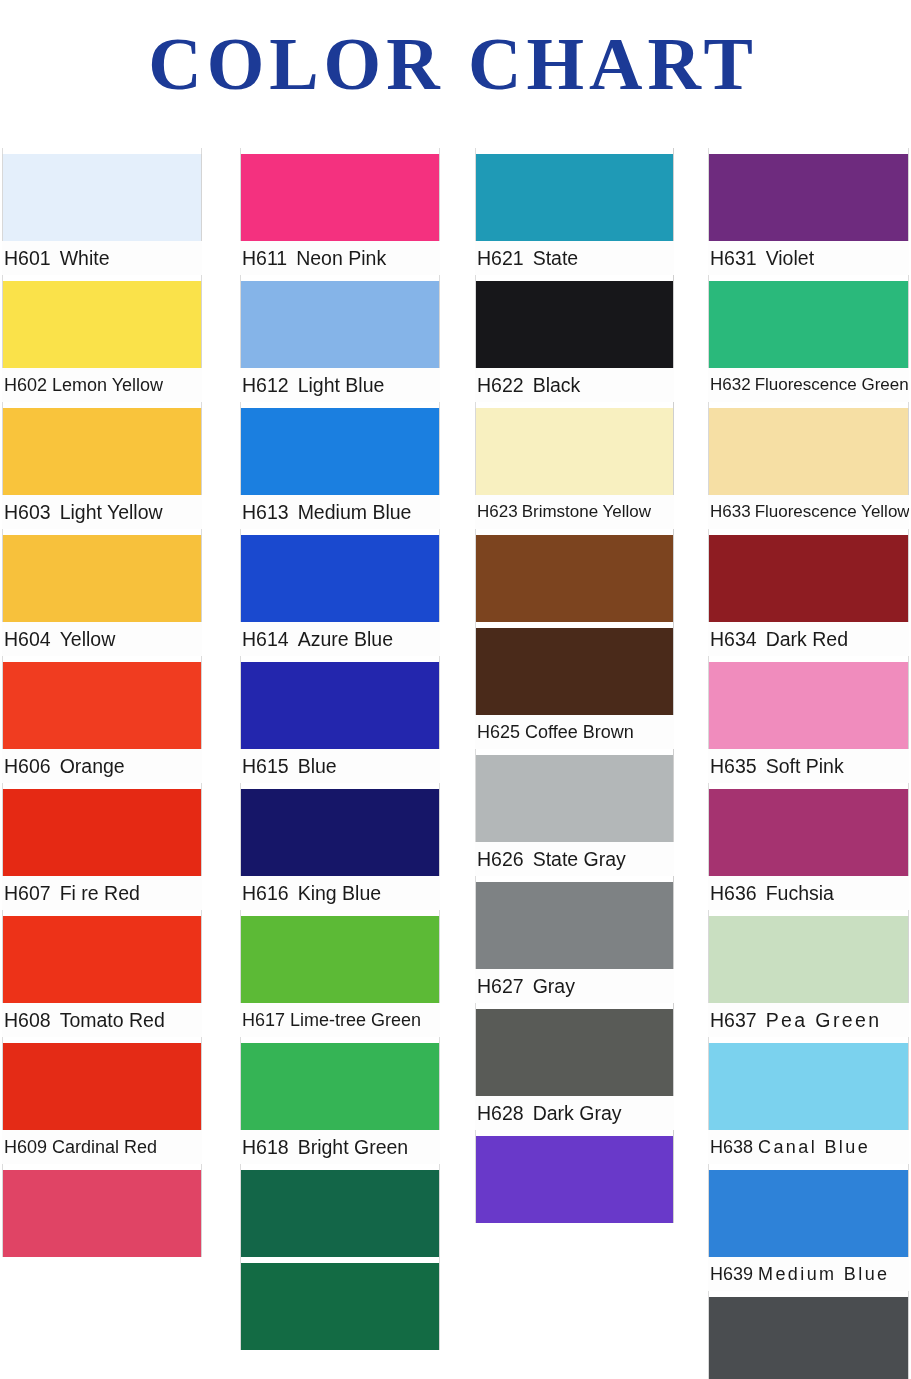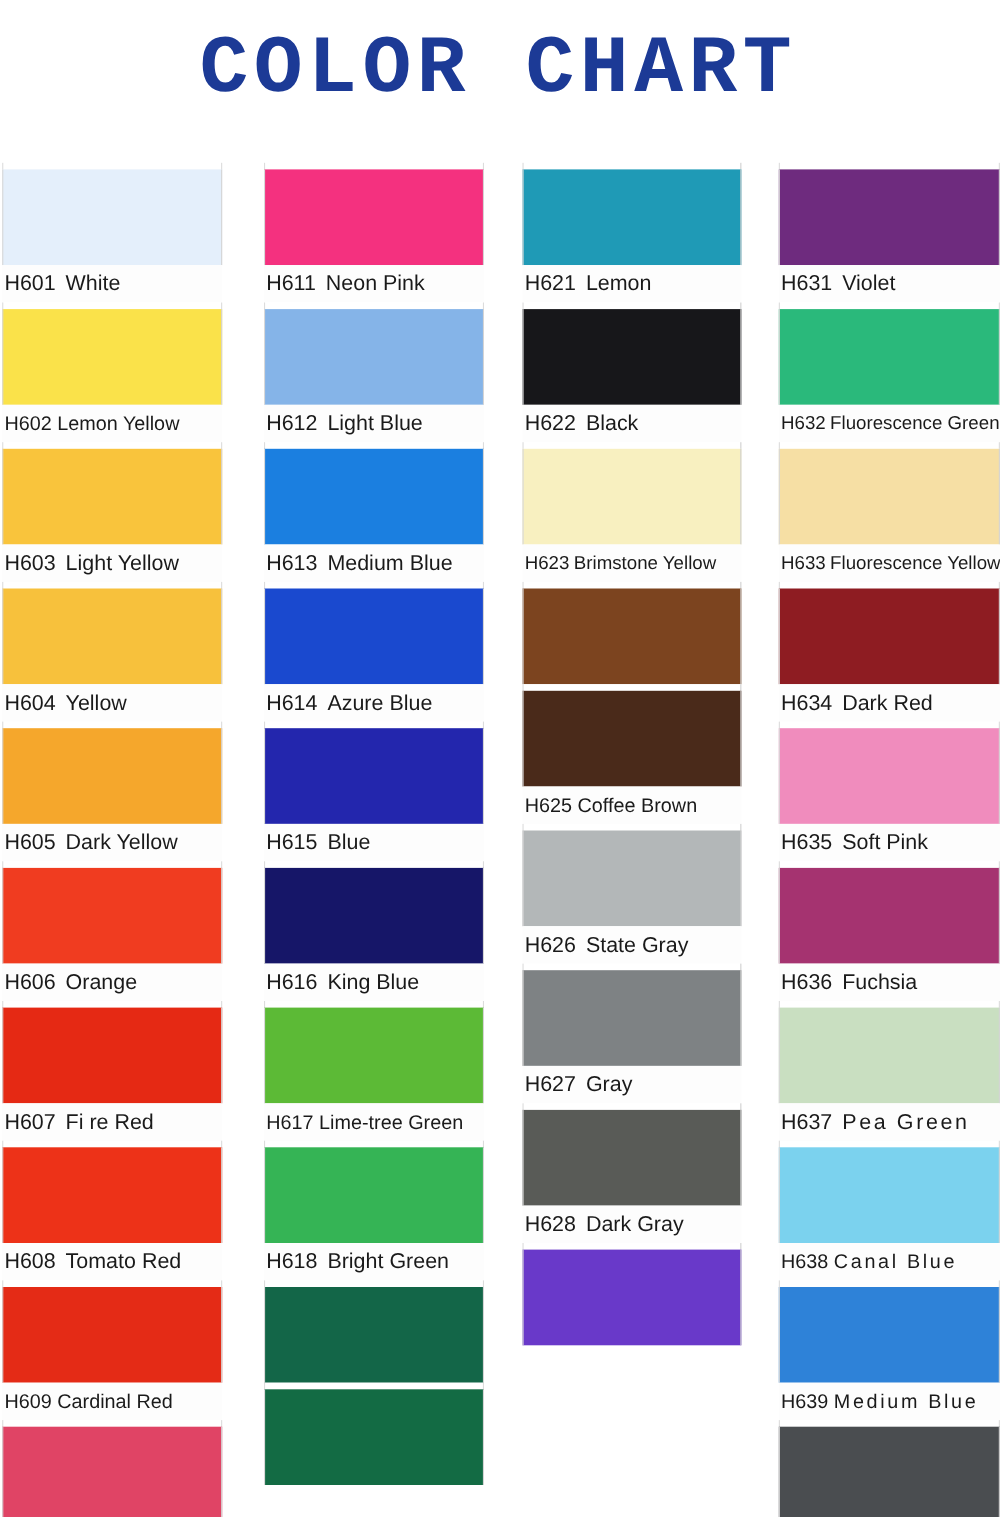--- a/index.html
+++ b/index.html
@@ -14,21 +14,21 @@
     font-family: "Liberation Sans", sans-serif;
     overflow: hidden;
   }
 
   #chart-title {
     position: absolute;
     top: 18px;
     left: 0;
     width: 906px;
     text-align: center;
-    font-family: Liberation Mono, monospace;
+    font-family: Liberation Serif, serif;
     font-weight: bold;
     font-size: 74px;
     line-height: 92px;
     letter-spacing: 5px;
     color: #1c3a96;
     white-space: nowrap;
   }
 
   #columns {
     position: absolute;
@@ -130,25 +130,20 @@
         <div class="swatch-chip" title="#f9c43c" style="background: rgb(249, 196, 60);"></div>
         <div class="swatch-label"><span class="code">H603</span><span class="nm">Light  Yellow</span></div>
       </div>
       <div class="swatch-cell">
         <div class="gapbar"></div>
         <div class="swatch-chip" title="#f7c13c" style="background: rgb(247, 193, 60);"></div>
         <div class="swatch-label"><span class="code">H604</span><span class="nm">Yellow</span></div>
       </div>
       <div class="swatch-cell">
         <div class="gapbar"></div>
-        <div class="swatch-chip" title="#f5a72c" style="background: rgb(245, 167, 44);"></div>
-        <div class="swatch-label"><span class="code">H605</span><span class="nm">Dark Yellow</span></div>
-      </div>
-      <div class="swatch-cell">
-        <div class="gapbar"></div>
         <div class="swatch-chip" title="#f03c20" style="background: rgb(240, 60, 32);"></div>
         <div class="swatch-label"><span class="code">H606</span><span class="nm">Orange</span></div>
       </div>
       <div class="swatch-cell">
         <div class="gapbar"></div>
         <div class="swatch-chip" title="#e52914" style="background: rgb(229, 41, 20);"></div>
         <div class="swatch-label"><span class="code">H607</span><span class="nm">Fi re  Red</span></div>
       </div>
       <div class="swatch-cell">
         <div class="gapbar"></div>
@@ -212,21 +207,21 @@
       </div>
       <div class="swatch-cell tight">
         <div class="gapbar"></div>
         <div class="swatch-chip" title="#136b44" style="background: rgb(19, 107, 68);"></div>
       </div>
     </div>
     <div class="color-column col-2">
       <div class="swatch-cell">
         <div class="gapbar"></div>
         <div class="swatch-chip" title="#1f9ab6" style="background: rgb(31, 154, 182);"></div>
-        <div class="swatch-label"><span class="code">H621</span><span class="nm">Lemon</span></div>
+        <div class="swatch-label"><span class="code">H621</span><span class="nm">State</span></div>
       </div>
       <div class="swatch-cell">
         <div class="gapbar"></div>
         <div class="swatch-chip" title="#17171a" style="background: rgb(23, 23, 26);"></div>
         <div class="swatch-label"><span class="code">H622</span><span class="nm">Black</span></div>
       </div>
       <div class="swatch-cell vtight">
         <div class="gapbar"></div>
         <div class="swatch-chip" title="#f8f0c0" style="background: rgb(248, 240, 192);"></div>
         <div class="swatch-label"><span class="code">H623</span><span class="nm">Brimstone Yellow</span></div>

